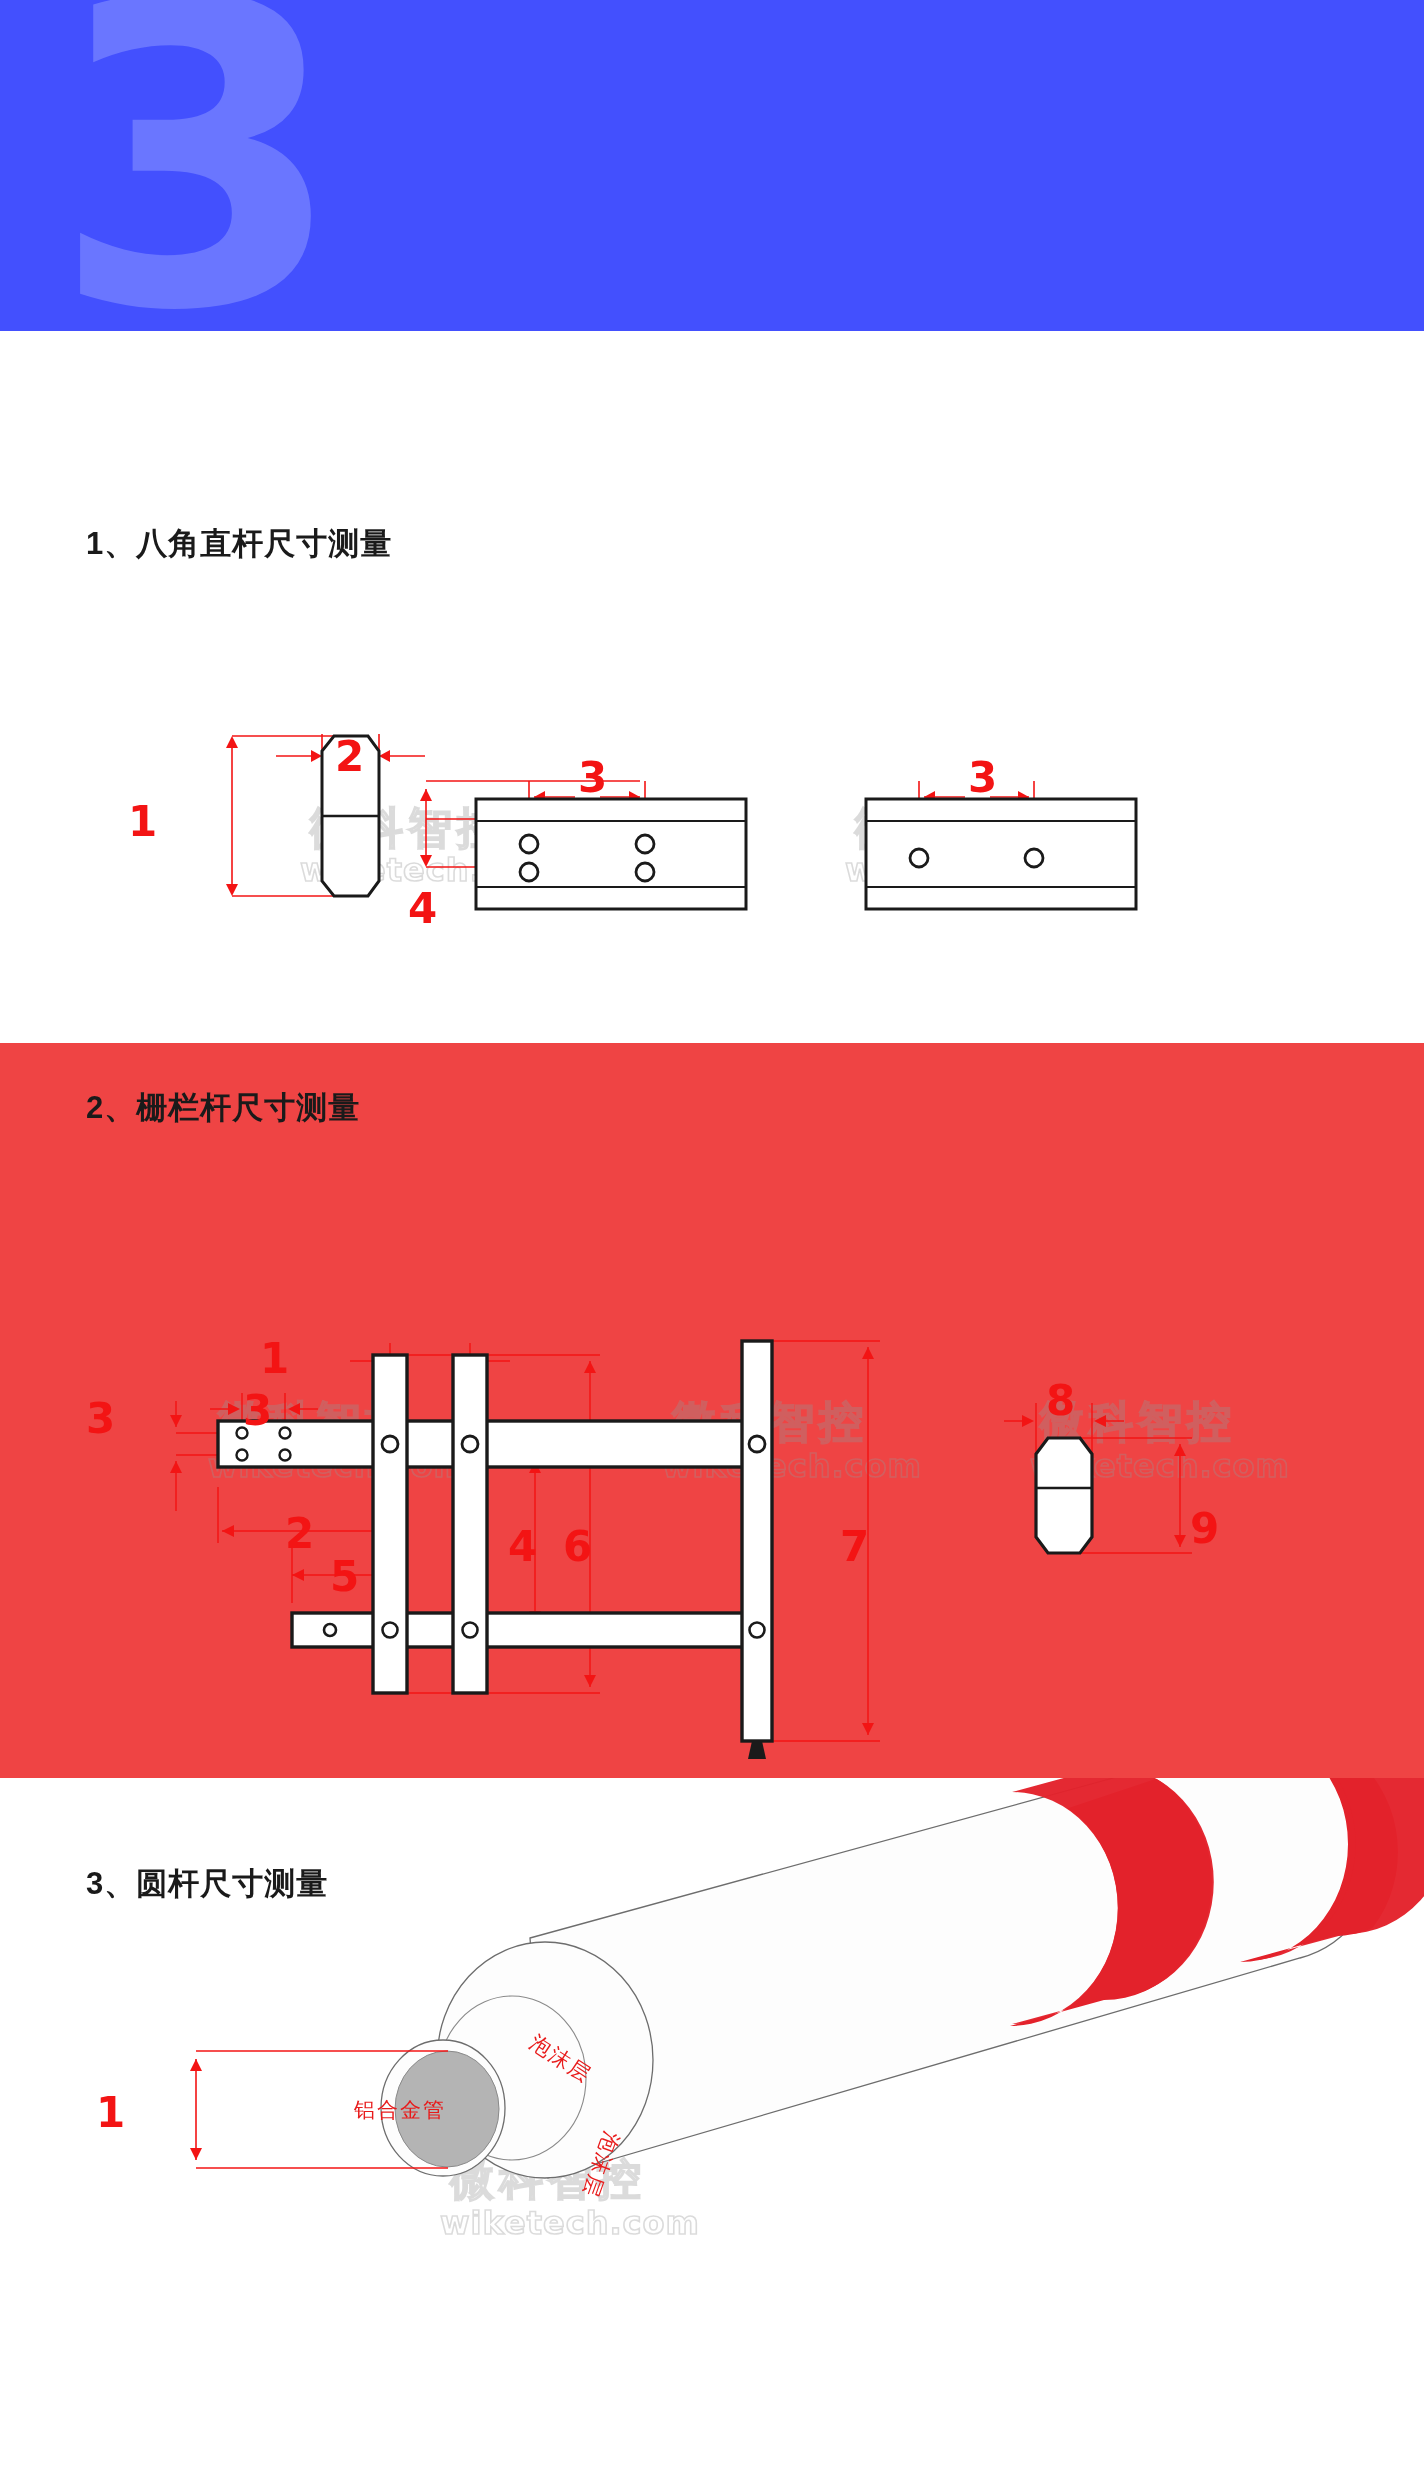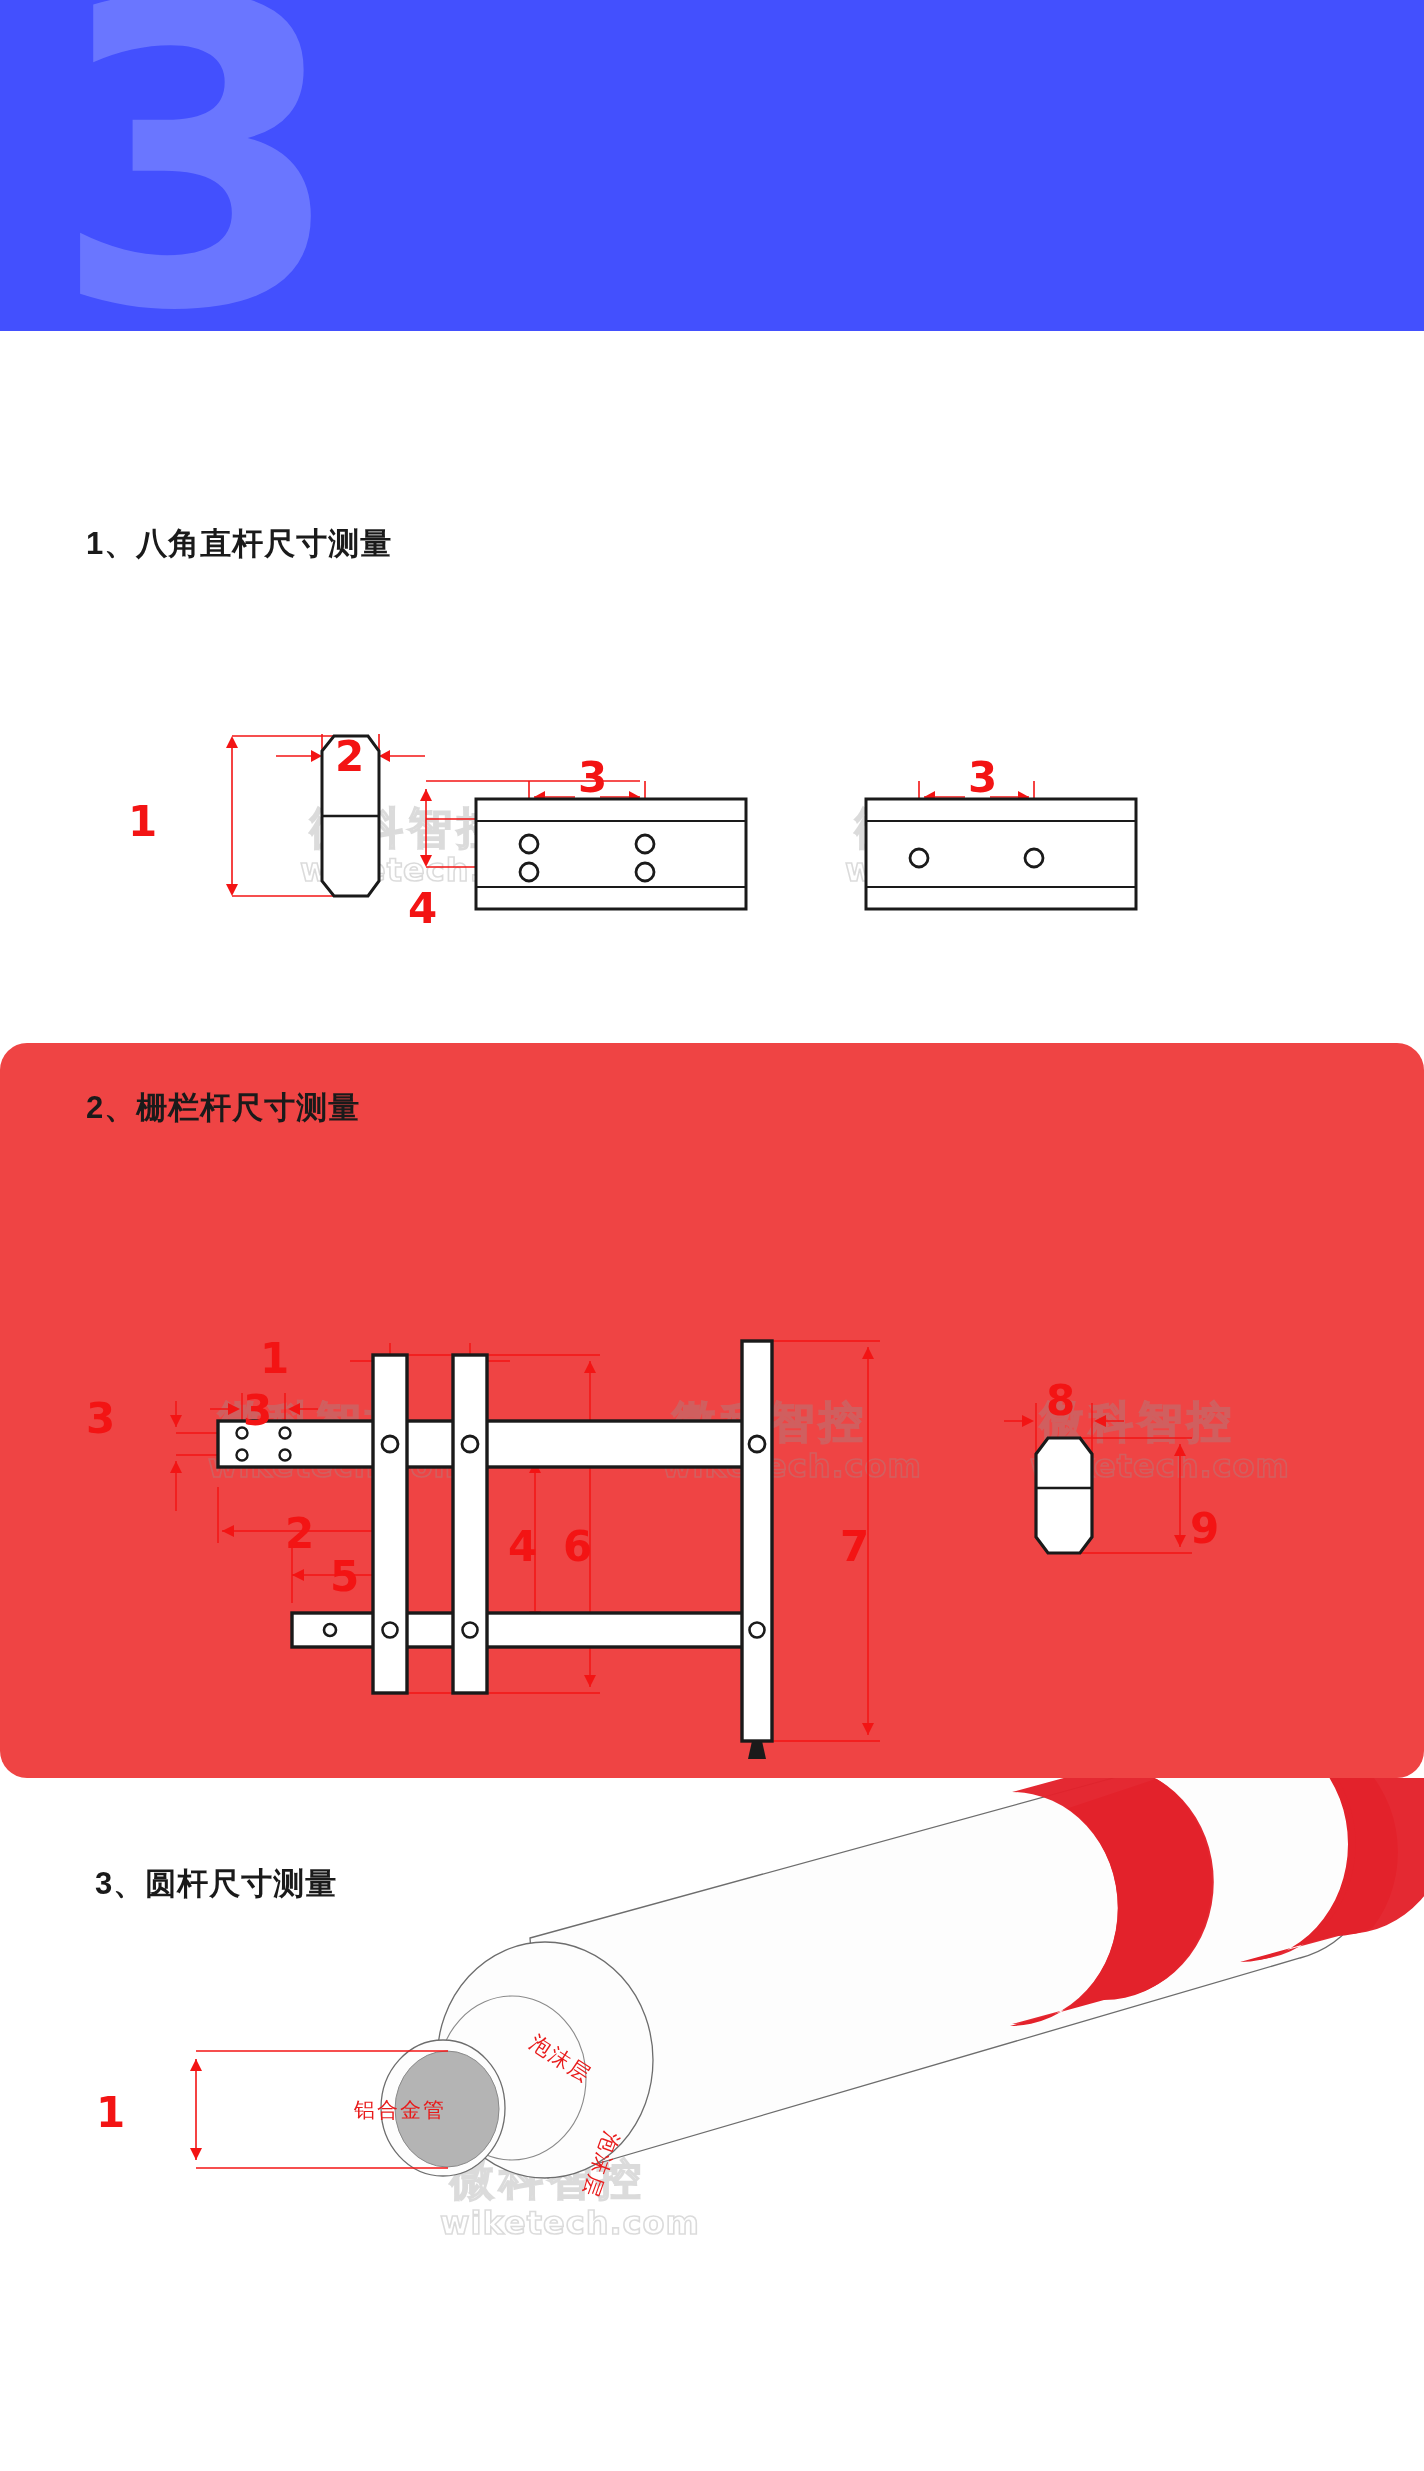--- a/index.html
+++ b/index.html
@@ -39,37 +39,37 @@
     left: 86px;
     top: 196px;
     font-size: 46px;
     font-weight: bold;
     color: #ffffff;
     letter-spacing: 2px;
     white-space: nowrap;
   }
 
   
-  .section { position: absolute; left: 0; width: 1424px; border-radius: 27px; }
+  .section { position: absolute; left: 0; width: 1424px; }
   #section-1 { top: 331px;  height: 712px;  background: #ffffff; }
   #section-2 { top: 1043px; height: 735px;  background: #ef4444; }
   #section-3 { top: 1778px; height: 693px;  background: #ffffff; }
 
   .section-heading {
     position: absolute;
     left: 86px;
     font-size: 31px;
     font-weight: bold;
     color: #1a1a1a;
     letter-spacing: 1px;
     white-space: nowrap;
   }
   #section-1 .section-heading { top: 192px; }
   #section-2 .section-heading { top: 44px; }
-  #section-3 .section-heading { top: 85px; margin-left: 9px; }
+  #section-3 .section-heading { top: 85px; }
 
   .figure { position: absolute; left: 0; top: 0; width: 1424px; height: 100%; }
   .figure svg { display: block; width: 1424px; height: 100%; }
 
   
   .wm {
     position: absolute;
     user-select: none;
     pointer-events: none;
     white-space: nowrap;

